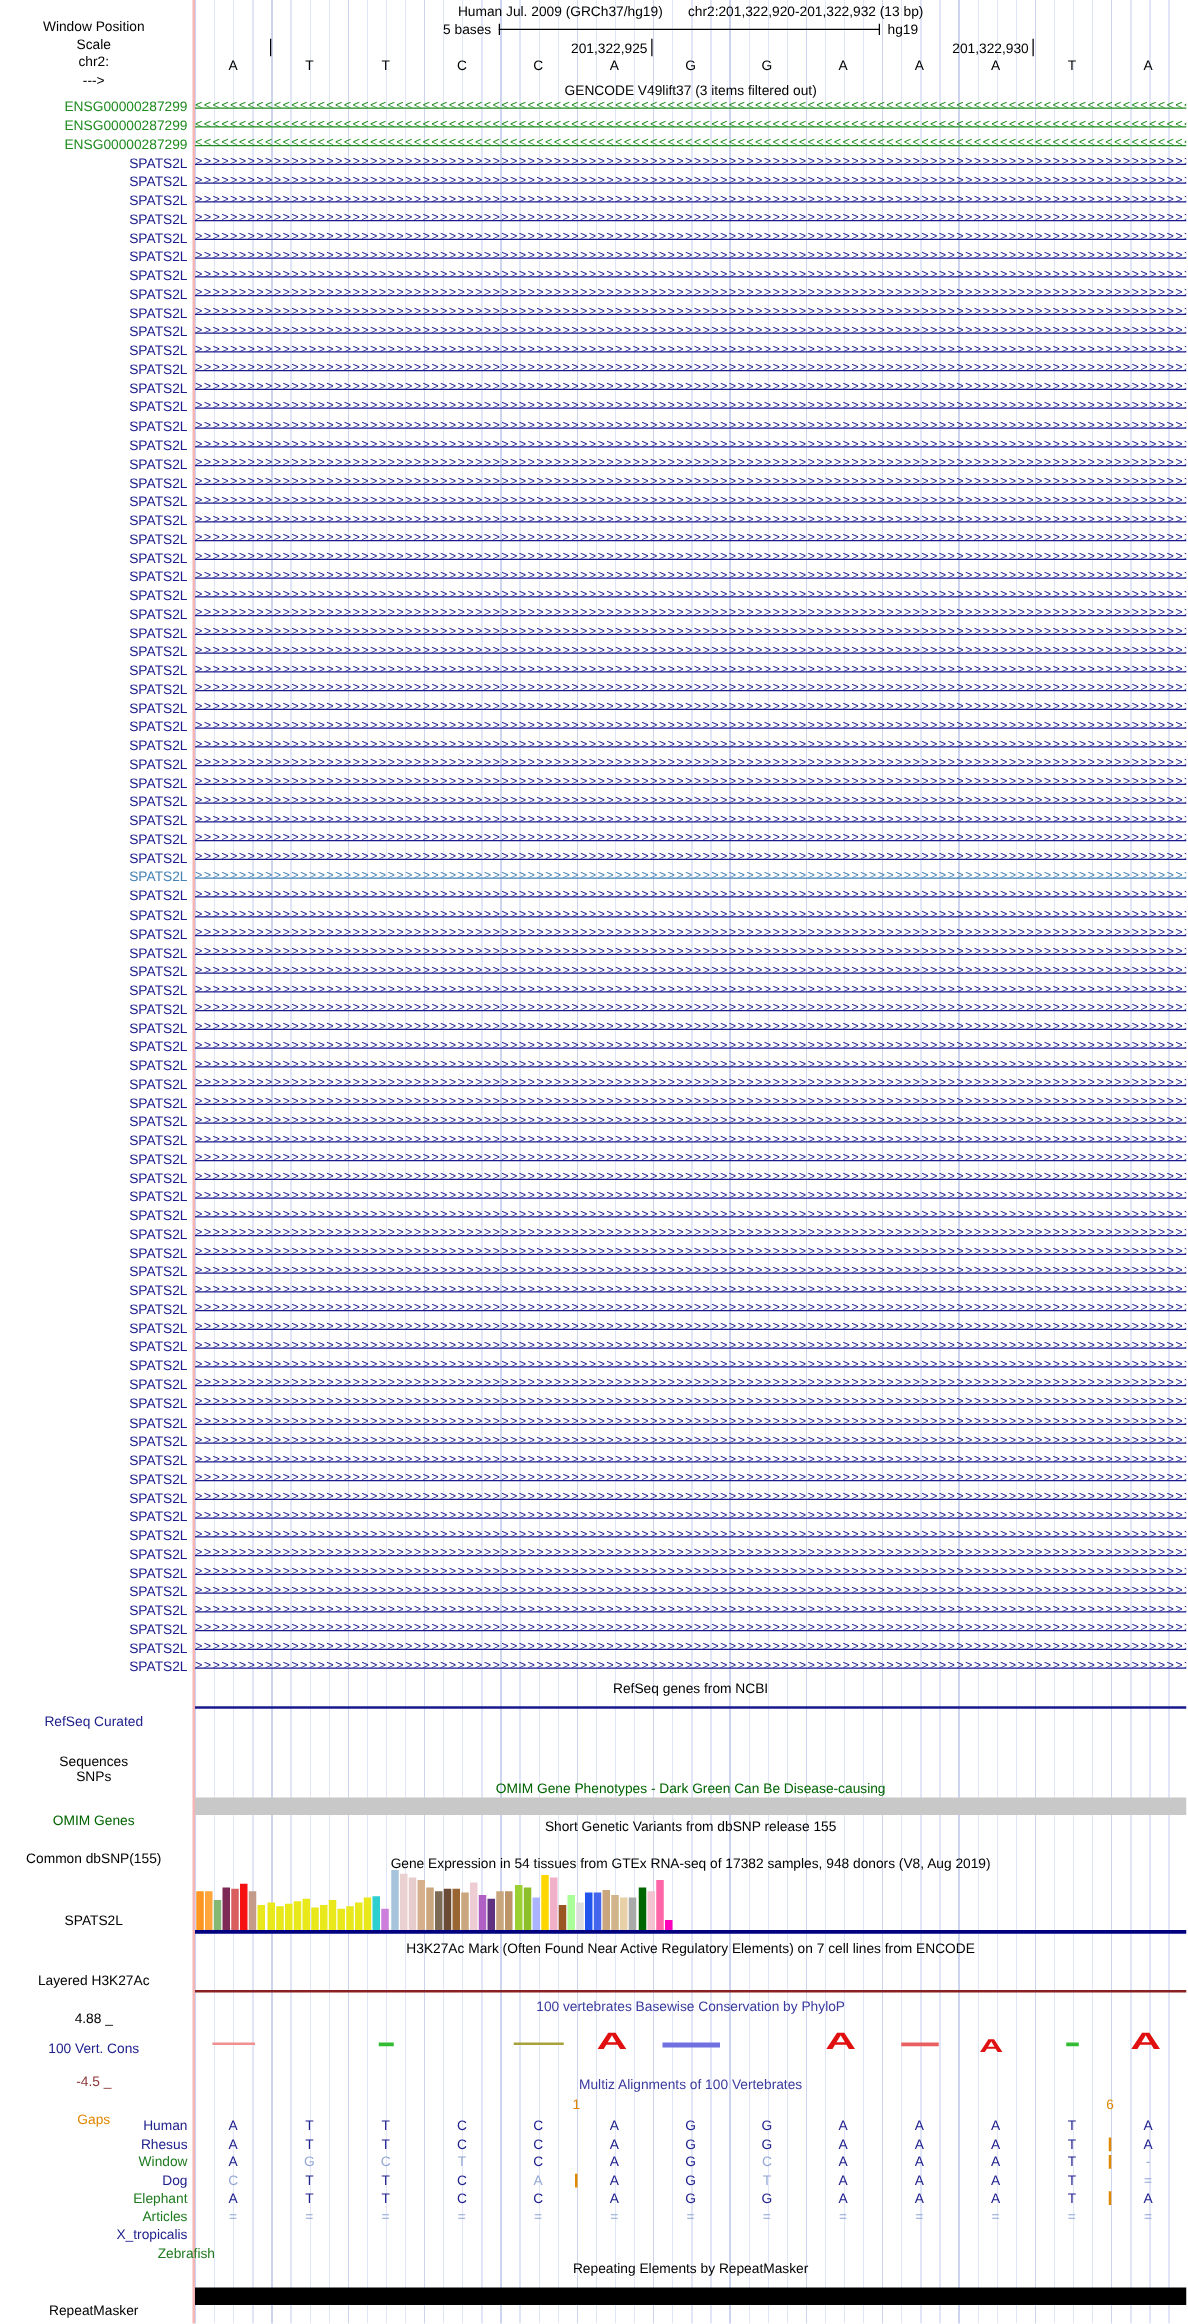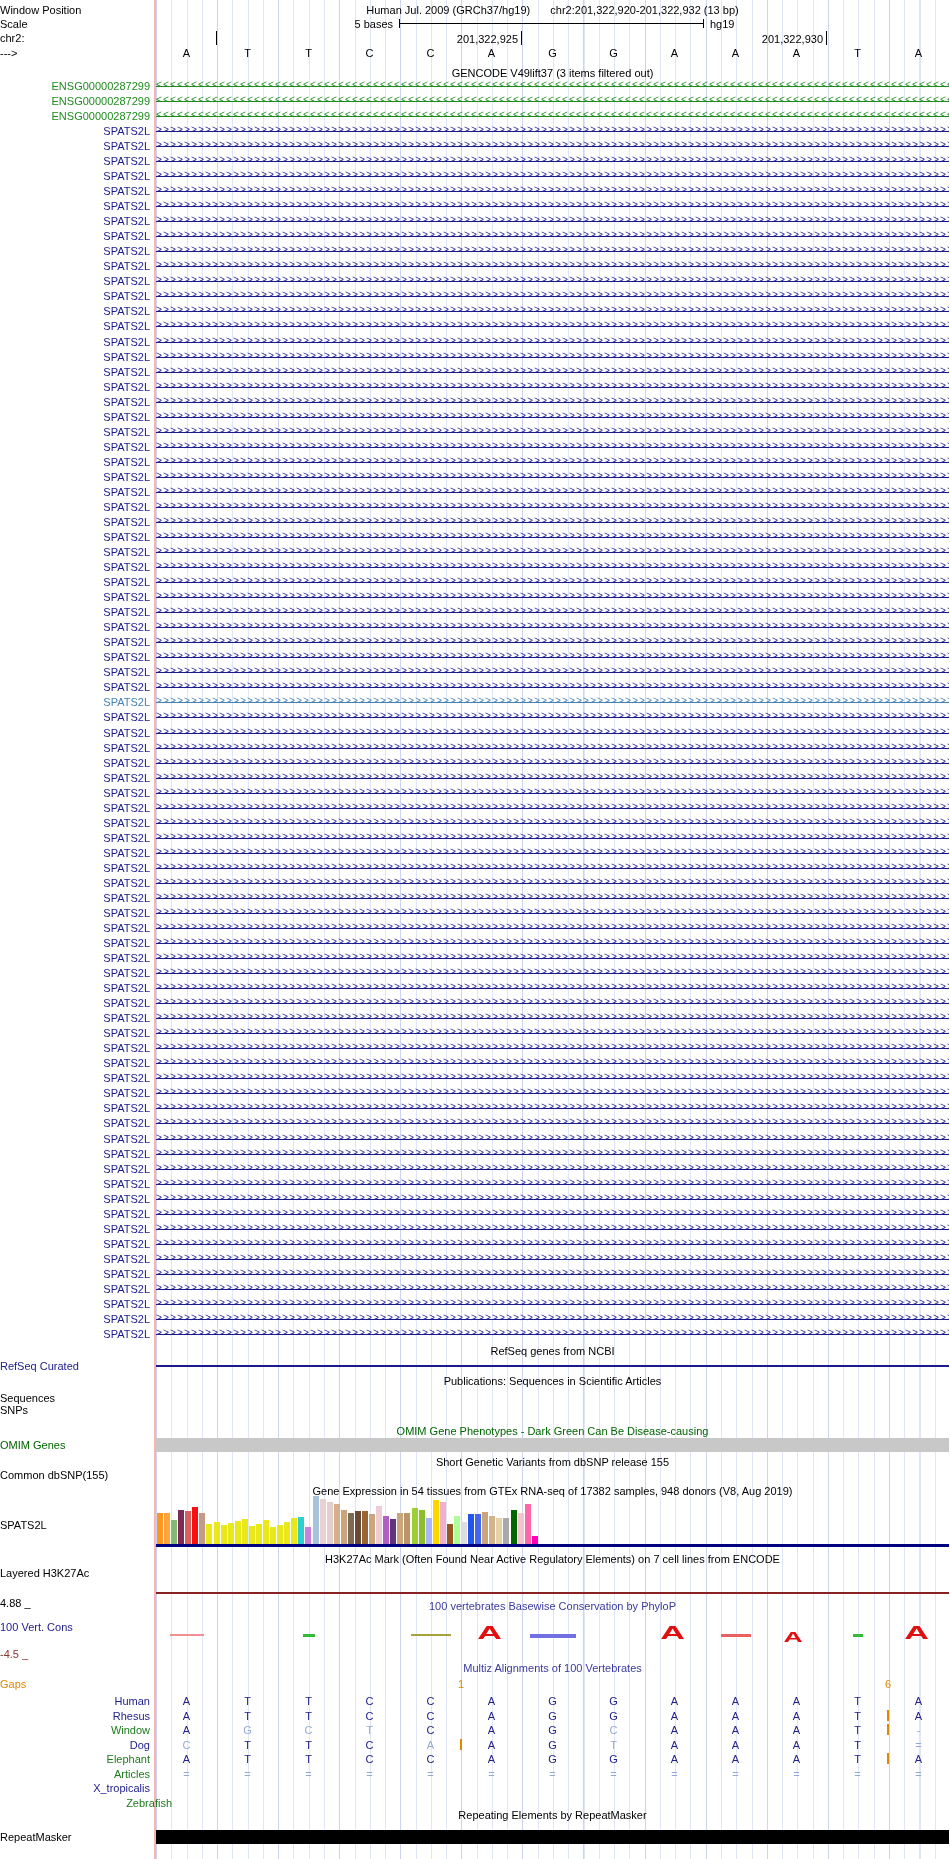--- a/index.html
+++ b/index.html
@@ -1,19 +1,19 @@
 <!DOCTYPE html>
 <html><head>
 <meta charset="utf-8">
 <style>
   html,body{margin:0;padding:0;background:#fff;}
   #canvas{position:relative;width:950px;height:1859px;background:#fff;overflow:hidden;
           font-family:"Liberation Sans",sans-serif;font-size:11px;color:#000;}
   .abs{position:absolute;white-space:nowrap;line-height:12px;}
-  .lblcol{left:0;width:150px;text-align:left;}
+  .lblcol{left:0;width:150px;text-align:center;margin-top:12px;}
   .ttl{left:156px;width:793px;text-align:center;}
   .navy{color:#21218E;}
   .dkgreen{color:#006400;}
   .orange{color:#E08800;}
   .maroon{color:#8B3535;}
   .bluettl{color:#3A3A9E;}
   .grid{position:absolute;left:156px;top:0;width:793px;height:1859px;
         background:
           repeating-linear-gradient(to right,#ccd4ee 0,#ccd4ee 1px,transparent 1px,transparent 61.07px),
           repeating-linear-gradient(to right,#e0e6f7 0,#e0e6f7 1px,transparent 1px,transparent 15.27px);}
@@ -50,21 +50,20 @@
   <div class="abs" style="top:18px;left:710px">hg19</div>
   <div class="abs lblcol" style="top:32px">chr2:</div>
   <div class="abs lblcol" style="top:47px">---&gt;</div>
 
   <div class="abs ttl" style="top:67px">GENCODE V49lift37 (3 items filtered out)</div>
 
   <div class="abs ttl" style="top:1345px">RefSeq genes from NCBI</div>
   <div class="abs lblcol navy" style="top:1360px">RefSeq Curated</div>
   <div class="hline" style="top:1365px;background:#1A1A8C"></div>
 
-  <div class="abs ttl" style="top:1375px">Publications: Sequences in Scientific Articles</div>
   <div class="abs lblcol" style="top:1392px">Sequences</div>
   <div class="abs lblcol" style="top:1404px">SNPs</div>
 
   <div class="abs ttl dkgreen" style="top:1425px">OMIM Gene Phenotypes - Dark Green Can Be Disease-causing</div>
   <div class="abs" style="top:1438px;left:156px;width:793px;height:14px;background:#C8C8C8"></div>
   <div class="abs lblcol dkgreen" style="top:1439px">OMIM Genes</div>
 
   <div class="abs ttl" style="top:1456px">Short Genetic Variants from dbSNP release 155</div>
   <div class="abs lblcol" style="top:1469px">Common dbSNP(155)</div>
 

